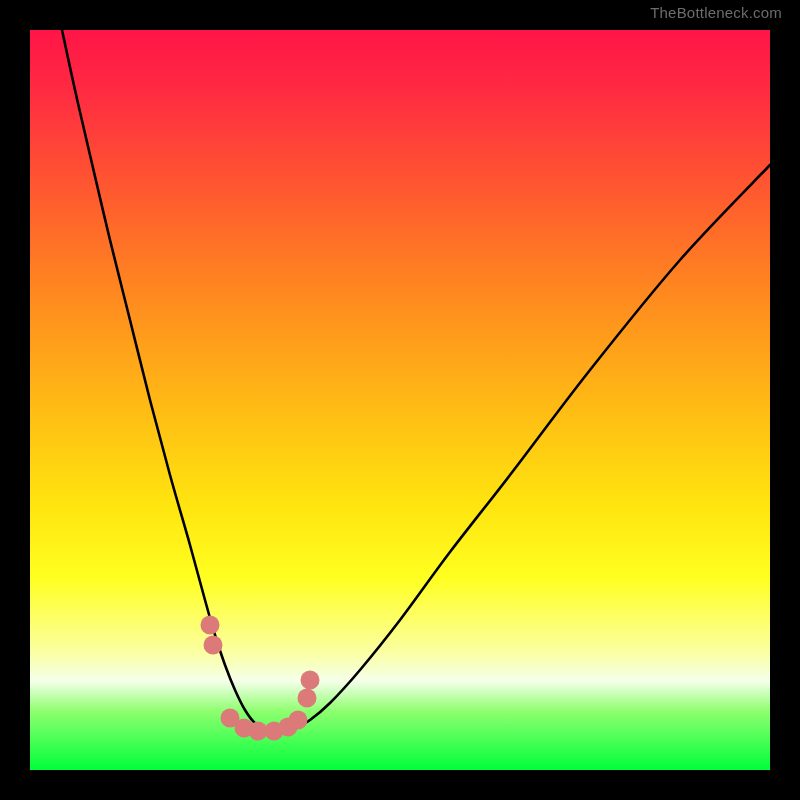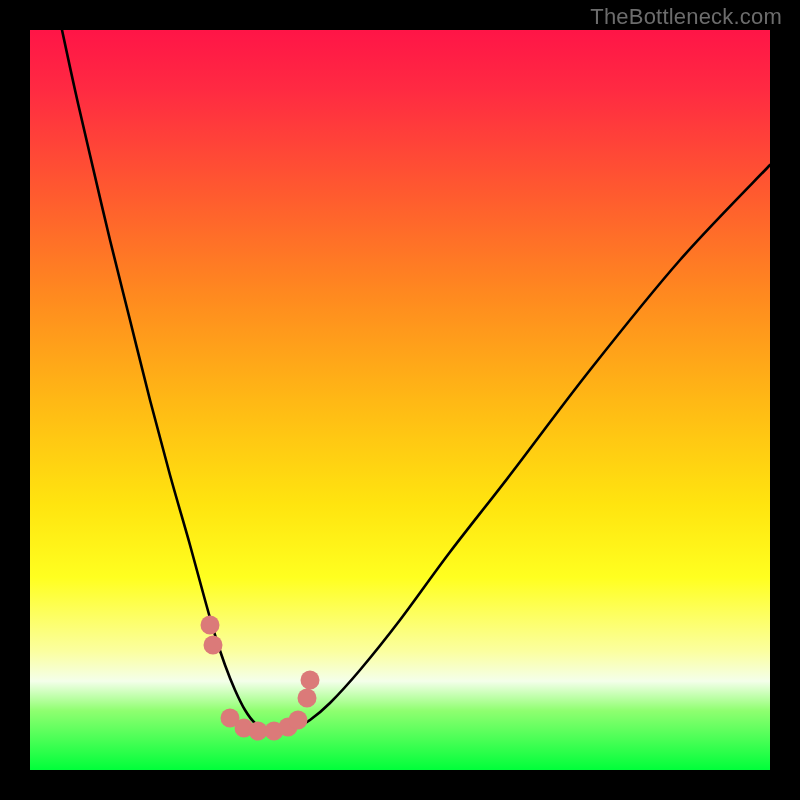--- a/index.html
+++ b/index.html
@@ -39,21 +39,21 @@
       #f4ffea 88%,
       #8fff70 92%,
       #00ff3a 100%
     );
   }
   .watermark {
     position: absolute;
     top: 4px;
     right: 18px;
     color: #6c6c6c;
-    font-size: 22px;
+    font-size: 15px;
     letter-spacing: 0.2px;
     font-weight: 400;
   }
   svg.curve {
     position: absolute;
     left: 0;
     top: 0;
     width: 740px;
     height: 740px;
     overflow: visible;

